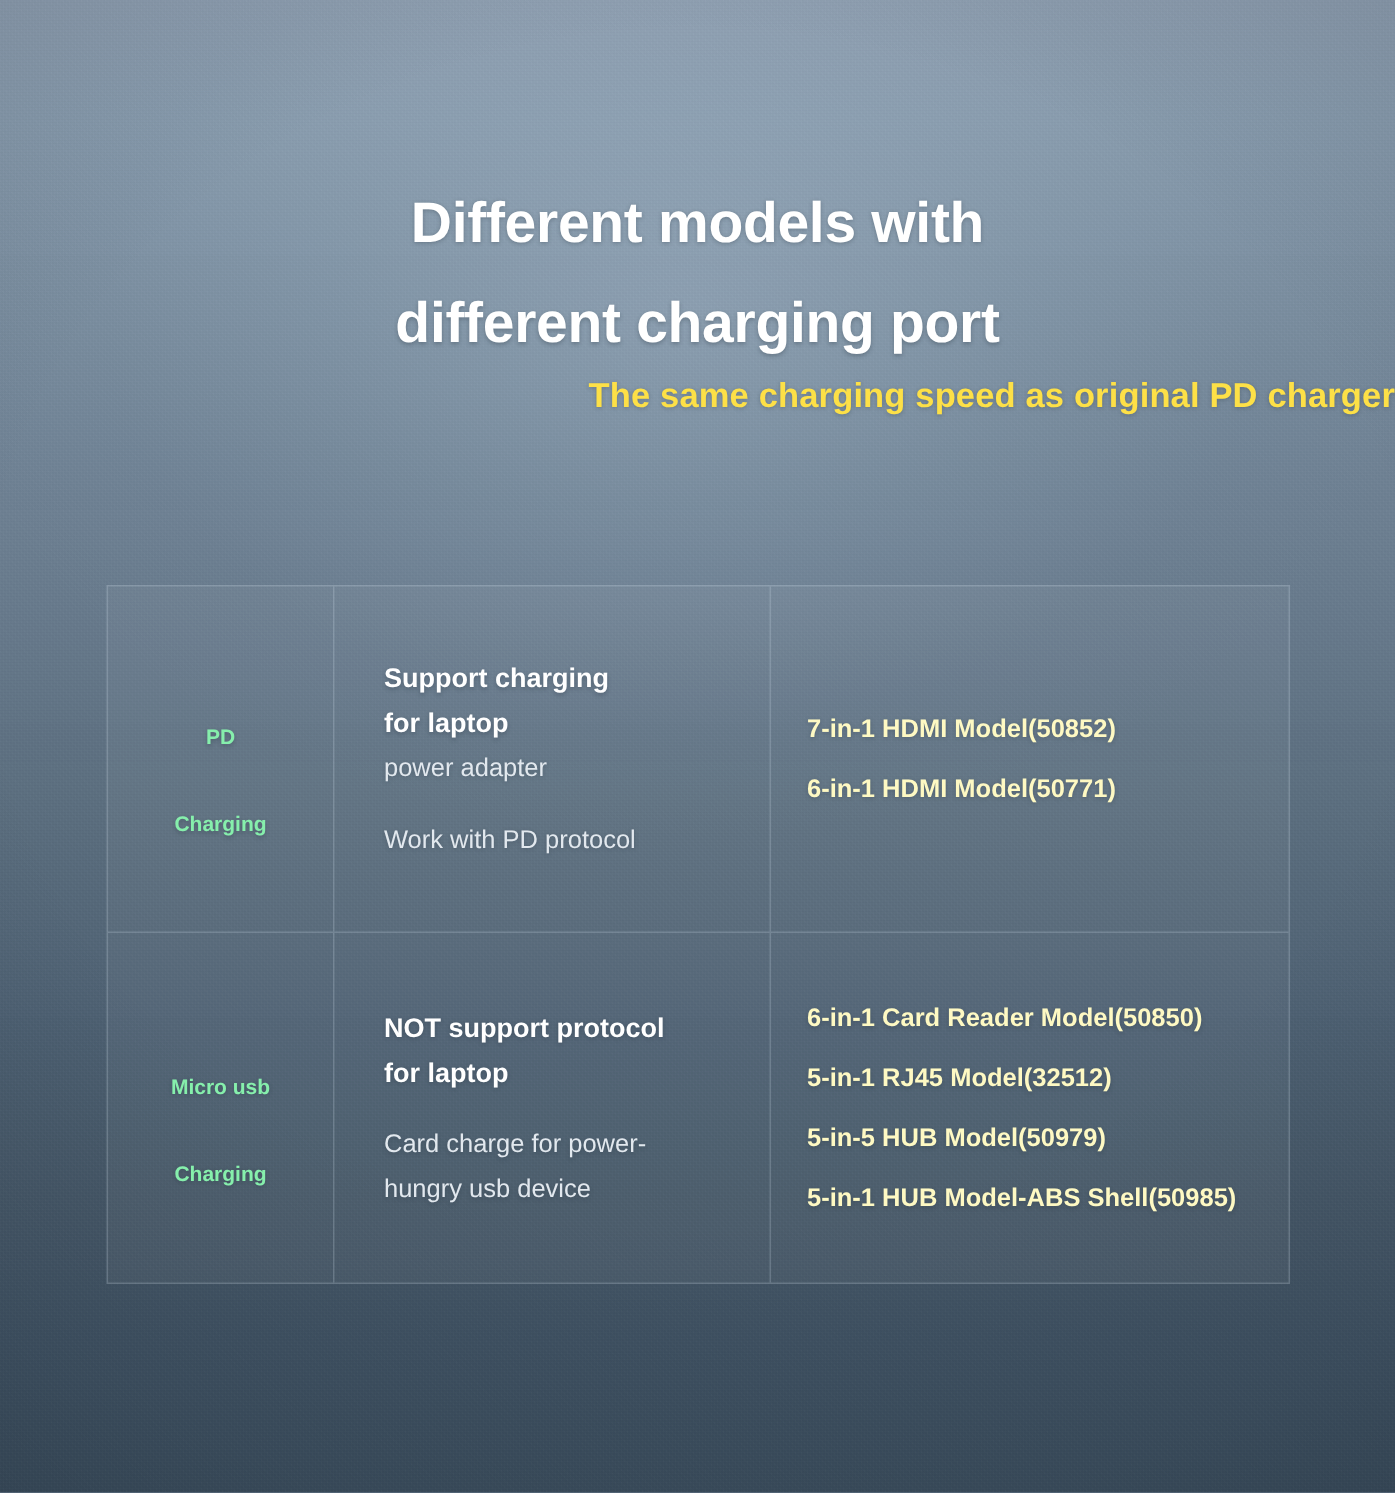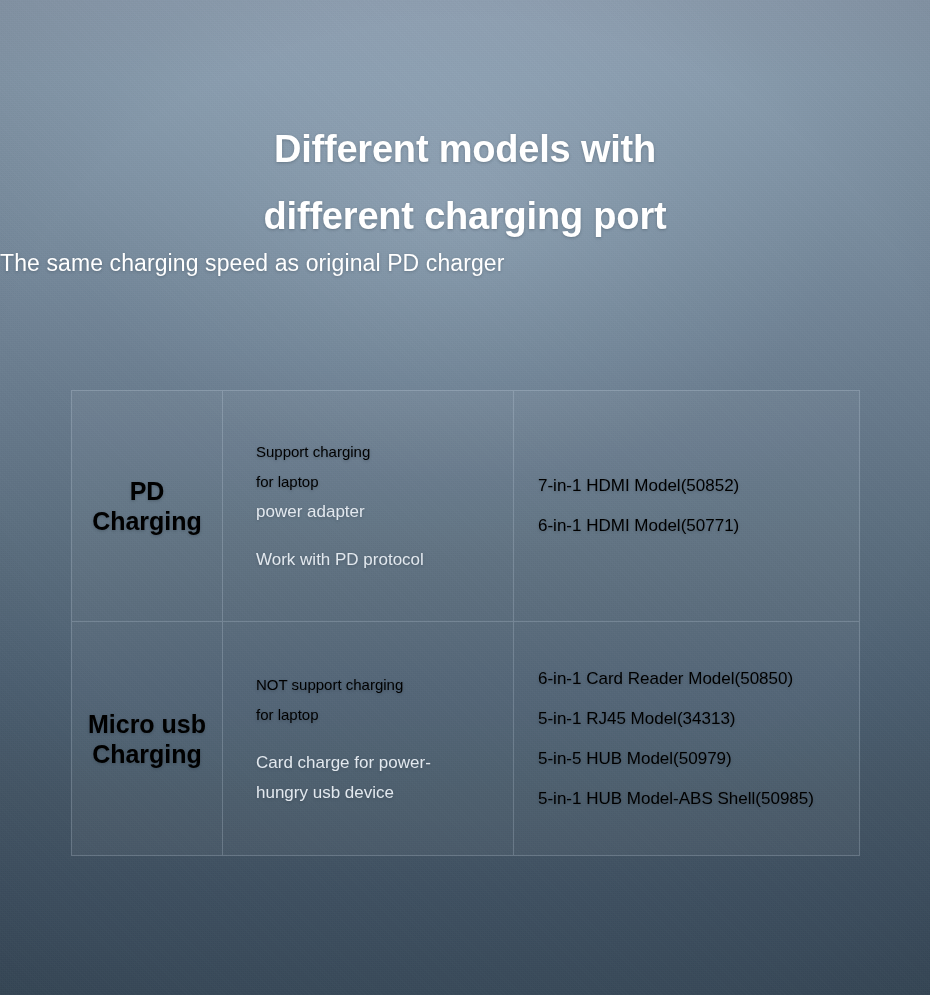--- a/index.html
+++ b/index.html
@@ -83,24 +83,24 @@
     font-weight:bold;
     line-height:50px;
     letter-spacing:-0.2px;
     text-shadow:0 1px 3px rgba(30,42,54,0.30);
   }
   .headline .l2{ display:block;margin-top:17px; }
 
   .subhead{
     position:absolute;
     top:248px; left:0; width:930px;
-    text-align:left;
-    color:#ffffff;
+    text-align:right;
+    color:#fde047;
     font-size:23px;
-    font-weight:400;
+    font-weight:700;
     line-height:30px;
     letter-spacing:0.1px;
     text-shadow:0 1px 3px rgba(30,42,54,0.28);
   }
 
   
   .table{
     position:absolute;
     left:71px; top:390px;
     width:789px; height:466px;
@@ -122,60 +122,61 @@
     justify-content:center;
     padding:0 0;
   }
   .c-label{
     width:151px;
     align-items:center;
     text-align:center;
     border-right:1px solid rgba(214,228,240,0.22);
   }
   .c-label .txt{
-    color:#000000;
-    font-size:25px;
+    color:#86efac;
+    font-size:14px;
     font-weight:bold;
     line-height:30px;
     text-shadow:0 1px 3px rgba(30,42,54,0.30);
+    margin-top:28px;
   }
 
   .c-desc{
     width:291px;
     padding-left:33px;
     padding-right:14px;
     border-right:1px solid rgba(214,228,240,0.22);
     justify-content:center;
   }
   .c-desc .accent{
-    color:#000000;
-    font-size:15px;
-    font-weight:normal;
+    color:#ffffff;
+    font-size:18px;
+    font-weight:bold;
     line-height:30px;
     text-shadow:0 1px 3px rgba(26,40,52,0.30);
   }
   .c-desc .note{
     margin-top:18px;
     color:#e2e8ee;
     font-size:17px;
     font-weight:400;
     line-height:30px;
     text-shadow:0 1px 3px rgba(30,42,54,0.26);
   }
 
   .c-models{
     flex:1;
     padding-left:24px;
     padding-right:12px;
     justify-content:center;
   }
   .c-models .m{
-    color:#000000;
+    color:#fef9c3;
     font-size:17px;
-    font-weight:400;
+    font-weight:700;
     line-height:20px;
     margin-bottom:20px;
     white-space:nowrap;
     text-shadow:0 1px 3px rgba(30,42,54,0.26);
   }
   .c-models .m:last-child{ margin-bottom:0; }
 </style>
 </head>
 <body>
 
@@ -211,27 +212,27 @@
         <div class="m">6-in-1 HDMI Model(50771)</div>
       </div>
     </div>
 
     <div class="trow r2">
       <div class="cell c-label">
         <div class="txt">Micro usb</div>
         <div class="txt">Charging</div>
       </div>
       <div class="cell c-desc">
-        <div class="accent">NOT support charging</div>
+        <div class="accent">NOT support protocol</div>
         <div class="accent">for laptop</div>
         <div class="note">Card charge for power-</div>
         <div class="note" style="margin-top:0">hungry usb device</div>
       </div>
       <div class="cell c-models">
         <div class="m">6-in-1 Card Reader Model(50850)</div>
-        <div class="m">5-in-1 RJ45 Model(34313)</div>
+        <div class="m">5-in-1 RJ45 Model(32512)</div>
         <div class="m">5-in-5 HUB Model(50979)</div>
         <div class="m">5-in-1 HUB Model-ABS Shell(50985)</div>
       </div>
     </div>
 
   </div>
 </div>
 
 </body></html>

